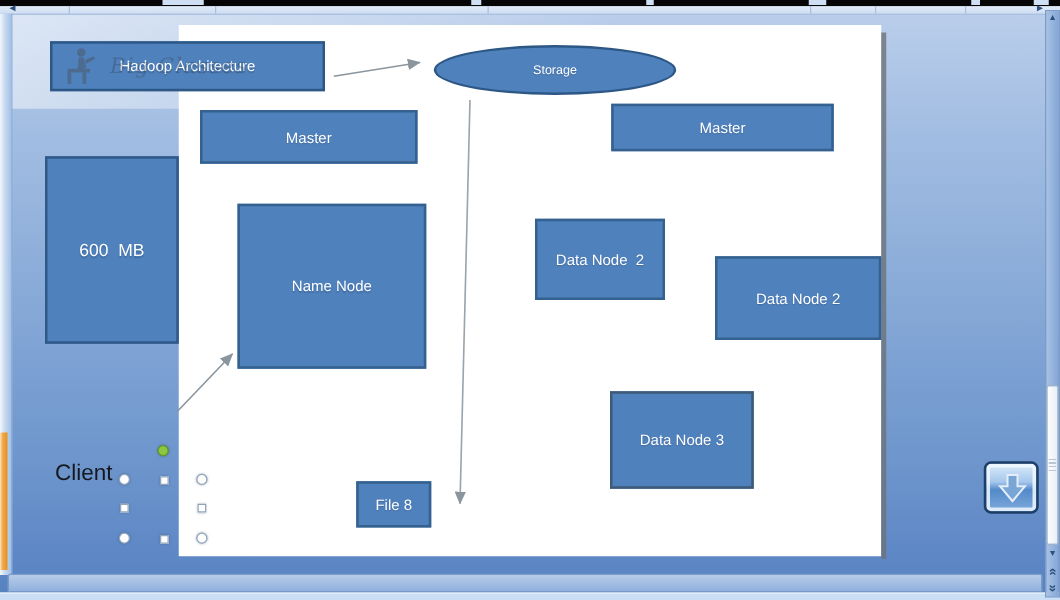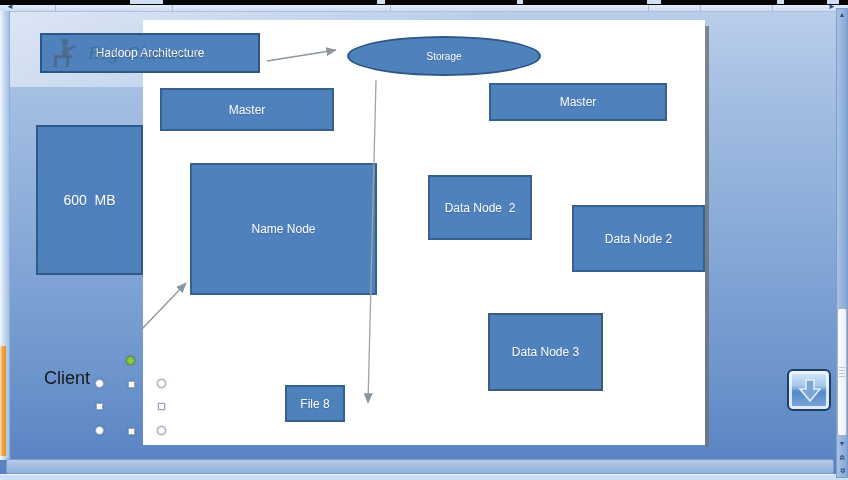--- a/index.html
+++ b/index.html
@@ -27,21 +27,21 @@
     position:absolute;display:flex;align-items:center;justify-content:center;
     background:#4f81bd;border:2px solid #35618e;box-sizing:border-box;
     color:#fff;font-size:12px;
   }
   .shape-label{white-space:pre;text-shadow:0 1px 1px rgba(0,0,0,.18);}
   #sh-title{left:40px;top:33px;width:220px;height:40px;border-color:#2d5886;}
   #sh-storage{left:347px;top:36px;width:194px;height:40px;border-radius:50%;font-size:10px;border-color:#2d5886;}
   #sh-master{left:160px;top:88px;width:174px;height:43px;}
   #sh-slave{left:489px;top:83px;width:178px;height:38px;}
   #sh-size{left:36px;top:125px;width:107px;height:150px;font-size:14px;border-color:#2f5a88;}
-  #sh-namenode{left:190px;top:163px;width:187px;height:132px;}
+  #sh-namenode{left:190px;top:163px;width:151px;height:132px;}
   #sh-dn1{left:428px;top:175px;width:104px;height:65px;}
   #sh-dn2{left:572px;top:205px;width:133px;height:67px;}
   #sh-dn3{left:488px;top:313px;width:115px;height:78px;border-color:#3d5a77;}
   #sh-fil1{left:100px;top:384px;width:62px;height:47px;}
   #sh-file2{left:180px;top:385px;width:67px;height:37px;}
   #sh-file8{left:285px;top:385px;width:60px;height:37px;}
   #client-label{position:absolute;left:44px;top:368px;color:#15181c;font-size:18px;}
   
   #wm-icon{position:absolute;left:6px;top:2px;opacity:.55;}
   #wm-text{position:absolute;left:46px;top:8px;font-family:"DejaVu Serif",serif;font-style:italic;

